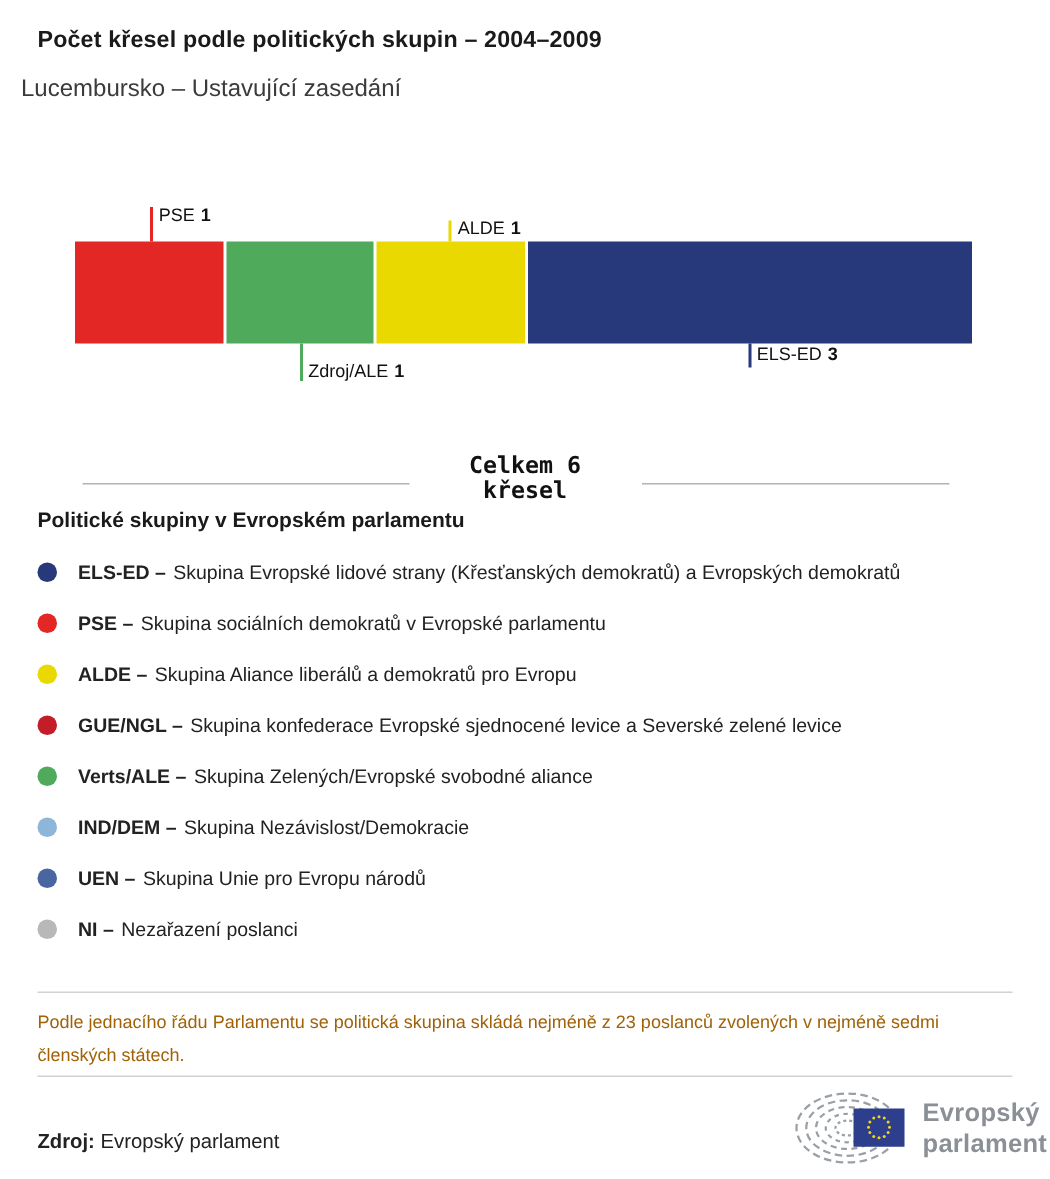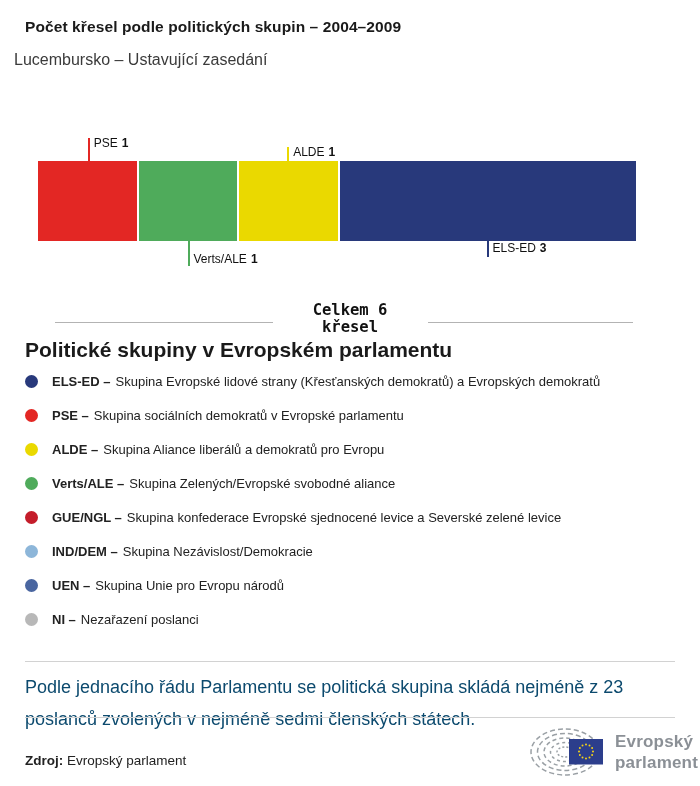--- a/index.html
+++ b/index.html
@@ -5,21 +5,21 @@
   * { margin:0; padding:0; box-sizing:border-box; }
   html,body { width:700px; height:786px; background:#ffffff; overflow:hidden;
               font-family:"Liberation Sans", sans-serif; color:#1a1a1a; position:relative; }
 
   .abs { position:absolute; }
 
   .title { left:25px; top:18px; font-size:15.5px; font-weight:700; letter-spacing:.1px; }
   .subtitle { left:14px; top:51px; font-size:16px; font-weight:400; color:#3b3b3b; }
 
   
-  .bar { left:38px; top:161px; width:598px; height:80px; display:flex; gap:2px; }
+  .bar { left:50px; top:161px; width:598px; height:68px; display:flex; gap:2px; }
   .seg { height:100%; }
 
   .callout { position:absolute; width:0; overflow:visible; }
   .callout .tick { position:absolute; left:0; top:0; width:2px; height:100%; }
   .co-label { position:absolute; left:6px; white-space:nowrap; font-size:12px; color:#111; }
   .co-label .num { font-weight:700; margin-left:4px; }
   .co-pse   { bottom:100%; height:23px; }
   .co-pse .co-label   { top:-2px; }
   .co-alde  { bottom:100%; height:14px; }
   .co-alde .co-label  { top:-2px; }
@@ -30,31 +30,31 @@
 
   
   .total-block { left:0; top:302px; width:700px; text-align:center;
                  font-family:"DejaVu Sans Mono", monospace; font-weight:700;
                  font-size:15.5px; line-height:17px; color:#111; }
   .total-line { height:1px; background:#b3b3b3; top:322px; }
   .total-line.l { left:55px; width:218px; }
   .total-line.r { left:428px; width:205px; }
 
   
-  .legend-heading { left:25px; top:338px; font-size:21px; font-weight:700; }
+  .legend-heading { left:25px; top:338px; font-size:14px; font-weight:700; }
   .legend { left:25px; top:364px; width:660px; }
   .legend-row { height:34px; display:flex; align-items:center; }
   .dot { width:13px; height:13px; border-radius:50%; flex:0 0 13px; margin-right:14px; }
   .legend-text { font-size:13px; color:#222; white-space:nowrap; }
   .legend-text .g { font-weight:700; margin-right:5px;text-align:right; }
 
   
   .rule { left:25px; width:650px; height:1px; background:#d2d2d2; }
   .rule.r1 { top:661px; } .rule.r2 { top:717px; }
-  .note { left:25px; top:671px; width:625px; font-size:18px; line-height:1.8; color:#0c4a6e; }
+  .note { left:25px; top:671px; width:625px; font-size:12px; line-height:1.8; color:#a16207; }
   .source { left:25px; top:753px; font-size:13.5px; color:#222; }
   .source .z { font-weight:700; }
 
   .logo { left:528px; top:726px; display:flex; align-items:center; gap:9px; }
   .logo-text { font-size:17px; font-weight:700; color:#8b9096; line-height:1.25; letter-spacing:.2px; }
 </style>
 </head>
 <body>
 
 <div class="abs title">Počet křesel podle politických skupin – 2004–2009</div>
@@ -65,21 +65,21 @@
   <div class="seg" style="flex-grow: 1; background: rgb(79, 171, 91);"></div>
   <div class="seg" style="flex-grow: 1; background: rgb(234, 217, 0);"></div>
   <div class="seg" style="flex-grow: 3; background: rgb(40, 57, 123);"></div>
 
   <div class="callout co-pse" style="left: 8.33333%;">
     <div class="tick" style="background: rgb(227, 39, 36);"></div>
     <div class="co-label"><span>PSE</span><span class="num">1</span></div>
   </div>
   <div class="callout co-verts" style="left: 25%;">
     <div class="tick" style="background: rgb(79, 171, 91);"></div>
-    <div class="co-label"><span>Verts/ALE</span><span class="num">1</span></div>
+    <div class="co-label"><span>Zdroj/ALE</span><span class="num">1</span></div>
   </div>
   <div class="callout co-alde" style="left: 41.6667%;">
     <div class="tick" style="background: rgb(234, 217, 0);"></div>
     <div class="co-label"><span>ALDE</span><span class="num">1</span></div>
   </div>
   <div class="callout co-elsed" style="left: 75%;">
     <div class="tick" style="background: rgb(40, 57, 123);"></div>
     <div class="co-label"><span>ELS-ED</span><span class="num">3</span></div>
   </div>
 </div>
@@ -99,26 +99,26 @@
   </div>
   <div class="legend-row">
     <span class="dot" style="background: rgb(227, 39, 36);"></span>
     <span class="legend-text"><span class="g">PSE –</span><span>Skupina sociálních demokratů v Evropské parlamentu</span></span>
   </div>
   <div class="legend-row">
     <span class="dot" style="background: rgb(234, 217, 0);"></span>
     <span class="legend-text"><span class="g">ALDE –</span><span>Skupina Aliance liberálů a demokratů pro Evropu</span></span>
   </div>
   <div class="legend-row">
+    <span class="dot" style="background: rgb(196, 29, 42);"></span>
+    <span class="legend-text"><span class="g">GUE/NGL –</span><span>Skupina konfederace Evropské sjednocené levice a Severské zelené levice</span></span>
+  </div>
+  <div class="legend-row">
     <span class="dot" style="background: rgb(79, 171, 91);"></span>
     <span class="legend-text"><span class="g">Verts/ALE –</span><span>Skupina Zelených/Evropské svobodné aliance</span></span>
-  </div>
-  <div class="legend-row">
-    <span class="dot" style="background: rgb(196, 29, 42);"></span>
-    <span class="legend-text"><span class="g">GUE/NGL –</span><span>Skupina konfederace Evropské sjednocené levice a Severské zelené levice</span></span>
   </div>
   <div class="legend-row">
     <span class="dot" style="background: rgb(141, 182, 217);"></span>
     <span class="legend-text"><span class="g">IND/DEM –</span><span>Skupina Nezávislost/Demokracie</span></span>
   </div>
   <div class="legend-row">
     <span class="dot" style="background: rgb(74, 102, 160);"></span>
     <span class="legend-text"><span class="g">UEN –</span><span>Skupina Unie pro Evropu národů</span></span>
   </div>
   <div class="legend-row">

